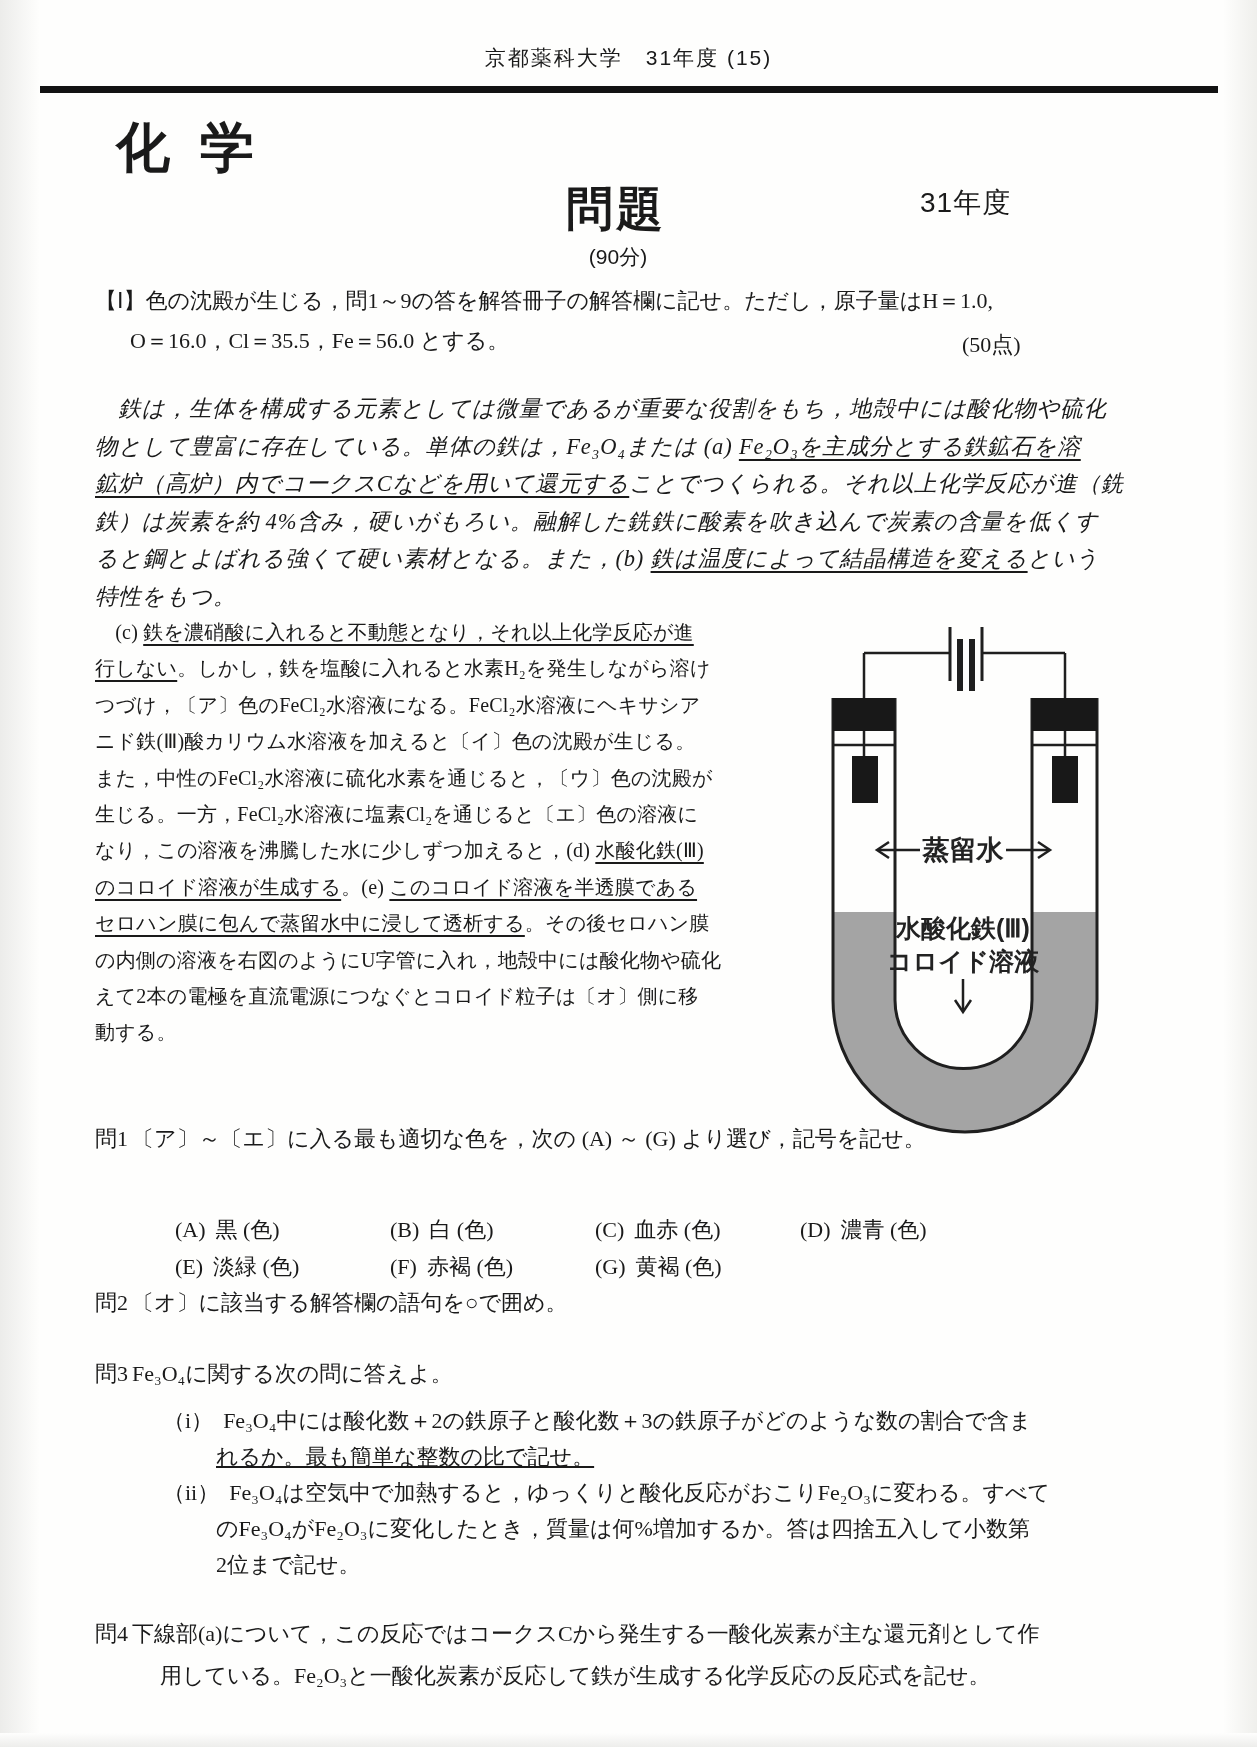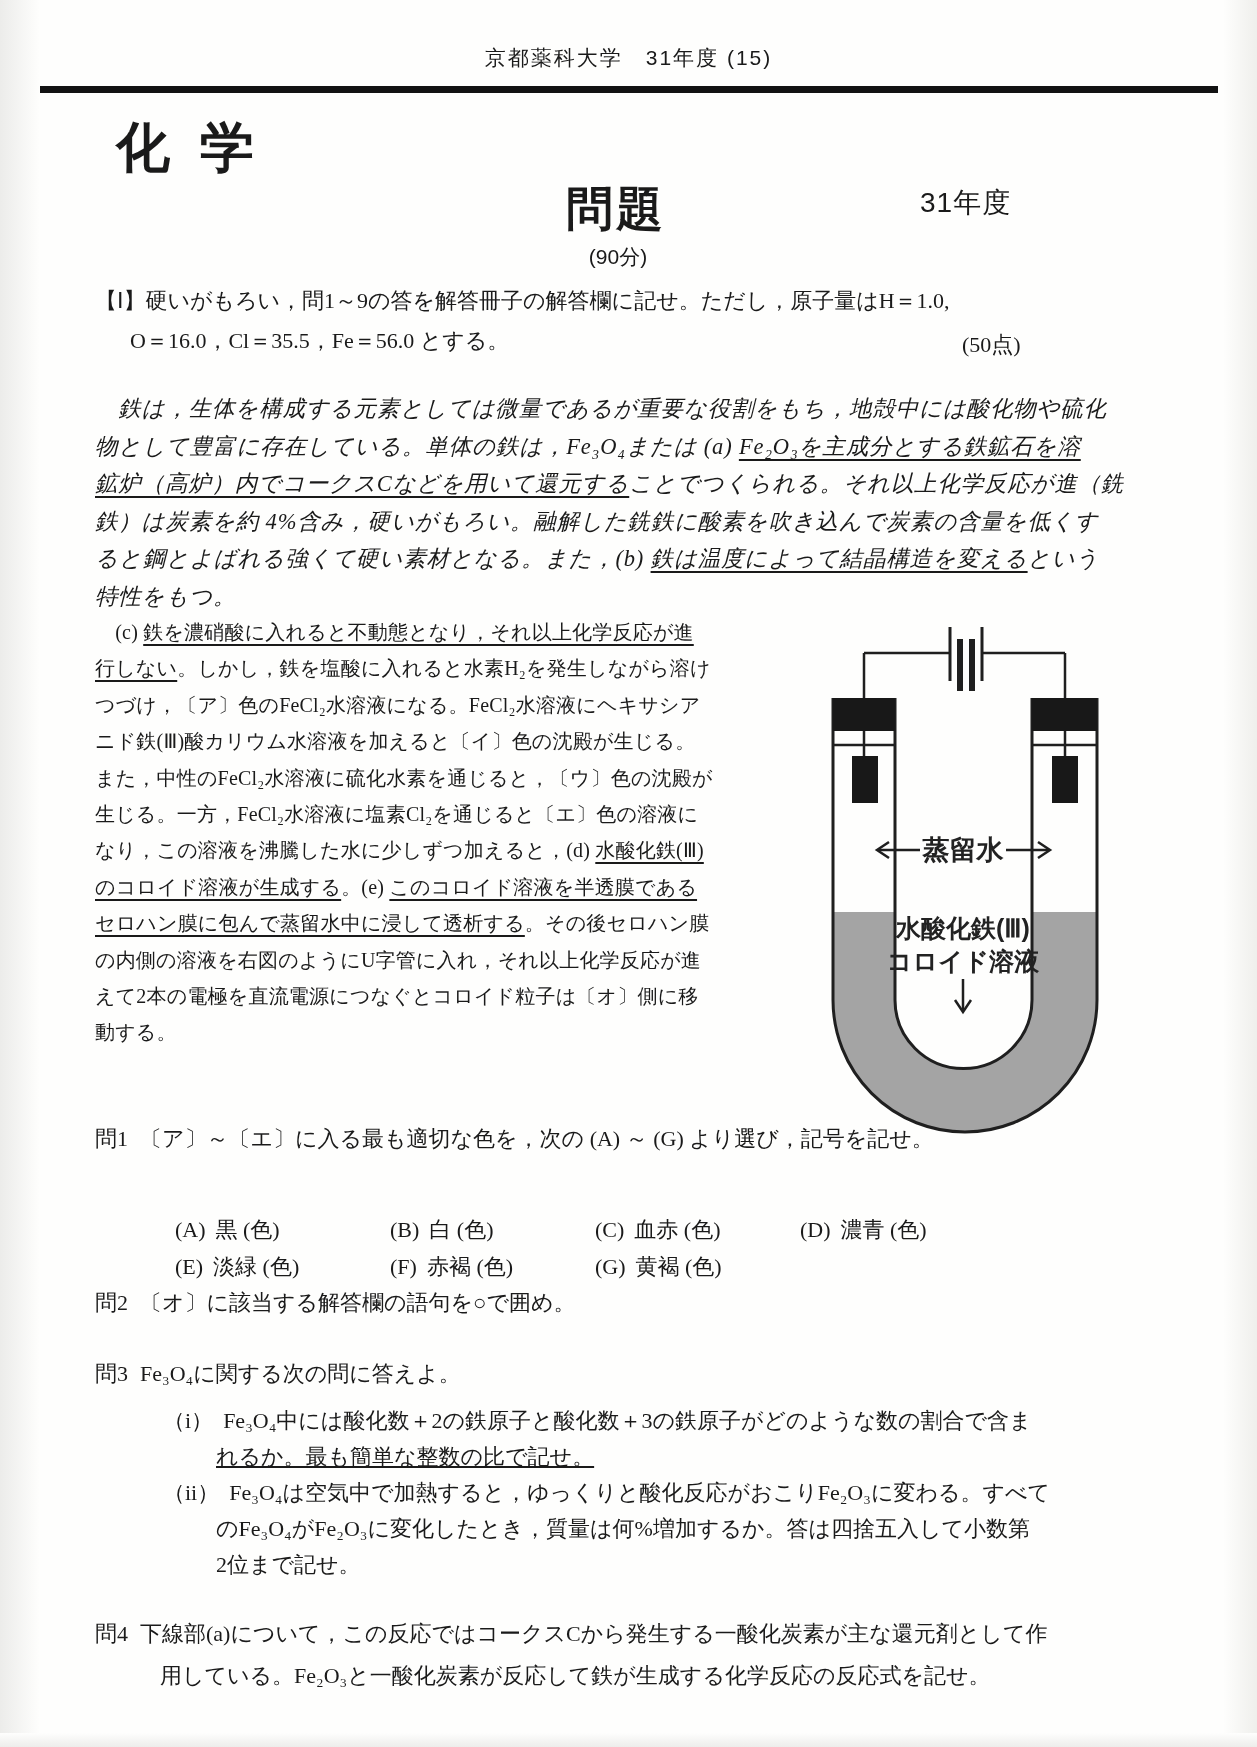--- a/index.html
+++ b/index.html
@@ -19,21 +19,21 @@
   }
   .rule{position:absolute;left:40px;top:86px;width:1178px;height:7px;background:#121212;}
   .subject{position:absolute;left:116px;top:112px;font-size:54px;font-weight:600;letter-spacing:30px;}
   .doc-title{position:absolute;left:566px;top:178px;font-size:47px;font-weight:600;letter-spacing:3px;}
   .duration{position:absolute;left:570px;top:243px;width:96px;text-align:center;font-size:21px;}
   .year{position:absolute;left:920px;top:184px;font-size:28px;letter-spacing:1px;}
   .line{position:absolute;white-space:nowrap;font-size:22px;line-height:1;}
   .p1{font-size:22.5px;letter-spacing:0.8px;font-style:italic;}
   .p2{font-size:20px;letter-spacing:0.2px;}
   .u{text-decoration:underline;text-underline-offset:5px;text-decoration-thickness:1.5px;}
-  .qlabel{margin-right:12px;}
+  .qlabel{margin-right:4px;}
   .sublabel{margin-right:10px;}
   .opt{position:absolute;white-space:nowrap;font-size:22px;margin-top:35px;}
   .opt .key{margin-right:10px;}
   .pts{position:absolute;font-size:22px;}
   .diagram{position:absolute;left:745px;top:555px;width:392px;height:585px;}
   svg text{font-family:"Liberation Sans", sans-serif;font-weight:bold;fill:#222;}
 </style>
 </head>
 <body>
 
@@ -42,41 +42,41 @@
 <div class="edge edge-bottom"></div>
 
 <div class="header-text t-sans">京都薬科大学　31年度 (15)</div>
 <div class="rule"></div>
 
 <div class="subject t-sans">化学</div>
 <div class="doc-title t-sans">問題</div>
 <div class="duration t-sans">(90分)</div>
 <div class="year t-sans">31年度</div>
 
-<div class="line" style="left:95px;top:290px;">【Ⅰ】硬いがもろい，問1～9の答を解答冊子の解答欄に記せ。ただし，原子量はH＝1.0,</div>
+<div class="line" style="left:95px;top:290px;">【Ⅰ】色の沈殿が生じる，問1～9の答を解答冊子の解答欄に記せ。ただし，原子量はH＝1.0,</div>
 <div class="line" style="left:130px;top:330px;">O＝16.0，Cl＝35.5，Fe＝56.0 とする。</div>
 <div class="pts" style="left:962px;top:330px;">(50点)</div>
 
 <div class="line p1" style="left:95px;top:398px;"><span>　鉄は，生体を構成する元素としては微量であるが重要な役割をもち，地殻中には酸化物や硫化</span></div>
 <div class="line p1" style="left:95px;top:436px;"><span>物として豊富に存在している。単体の鉄は，Fe₃O₄または (a) </span><span class="u">Fe₂O₃を主成分とする鉄鉱石を溶</span></div>
 <div class="line p1" style="left:95px;top:473px;"><span class="u">鉱炉（高炉）内でコークスCなどを用いて還元する</span><span>ことでつくられる。それ以上化学反応が進（銑</span></div>
 <div class="line p1" style="left:95px;top:511px;"><span>鉄）は炭素を約 4%含み，硬いがもろい。融解した銑鉄に酸素を吹き込んで炭素の含量を低くす</span></div>
 <div class="line p1" style="left:95px;top:548px;"><span>ると鋼とよばれる強くて硬い素材となる。また，(b) </span><span class="u">鉄は温度によって結晶構造を変える</span><span>という</span></div>
 <div class="line p1" style="left:95px;top:586px;"><span>特性をもつ。</span></div>
 
 <div class="line p2" style="left:95px;top:622px;"><span>　(c) </span><span class="u">鉄を濃硝酸に入れると不動態となり，それ以上化学反応が進</span></div>
 <div class="line p2" style="left:95px;top:658px;"><span class="u">行しない</span><span>。しかし，鉄を塩酸に入れると水素H₂を発生しながら溶け</span></div>
 <div class="line p2" style="left:95px;top:695px;"><span>つづけ，〔ア〕色のFeCl₂水溶液になる。FeCl₂水溶液にヘキサシア</span></div>
 <div class="line p2" style="left:95px;top:731px;"><span>ニド鉄(Ⅲ)酸カリウム水溶液を加えると〔イ〕色の沈殿が生じる。</span></div>
 <div class="line p2" style="left:95px;top:768px;"><span>また，中性のFeCl₂水溶液に硫化水素を通じると，〔ウ〕色の沈殿が</span></div>
 <div class="line p2" style="left:95px;top:804px;"><span>生じる。一方，FeCl₂水溶液に塩素Cl₂を通じると〔エ〕色の溶液に</span></div>
 <div class="line p2" style="left:95px;top:840px;"><span>なり，この溶液を沸騰した水に少しずつ加えると，(d) </span><span class="u">水酸化鉄(Ⅲ)</span></div>
 <div class="line p2" style="left:95px;top:877px;"><span class="u">のコロイド溶液が生成する</span><span>。(e) </span><span class="u">このコロイド溶液を半透膜である</span></div>
 <div class="line p2" style="left:95px;top:913px;"><span class="u">セロハン膜に包んで蒸留水中に浸して透析する</span><span>。その後セロハン膜</span></div>
-<div class="line p2" style="left:95px;top:950px;"><span>の内側の溶液を右図のようにU字管に入れ，それ以上化学反応が進</span></div>
+<div class="line p2" style="left:95px;top:950px;"><span>の内側の溶液を右図のようにU字管に入れ，地殻中には酸化物や硫化</span></div>
 <div class="line p2" style="left:95px;top:986px;"><span>えて2本の電極を直流電源につなぐとコロイド粒子は〔オ〕側に移</span></div>
 <div class="line p2" style="left:95px;top:1022px;"><span>動する。</span></div>
 
 <div class="diagram">
   <svg width="392" height="585" viewBox="0 0 392 585" xmlns="http://www.w3.org/2000/svg">
 
     <path d="M 88 357 L 88 445 A 132 132 0 0 0 352 445 L 352 357 L 287 357 L 287 445 A 68.5 68.5 0 0 1 150 445 L 150 357 Z" fill="#a4a4a4"></path>
 
     <path fill="none" stroke="#1f1f1f" stroke-width="3" d="M 88 143 L 88 445 A 132 132 0 0 0 352 445 L 352 143"></path>
     <path fill="none" stroke="#1f1f1f" stroke-width="3" d="M 150 143 L 150 445 A 68.5 68.5 0 0 0 287 445 L 287 143"></path>

